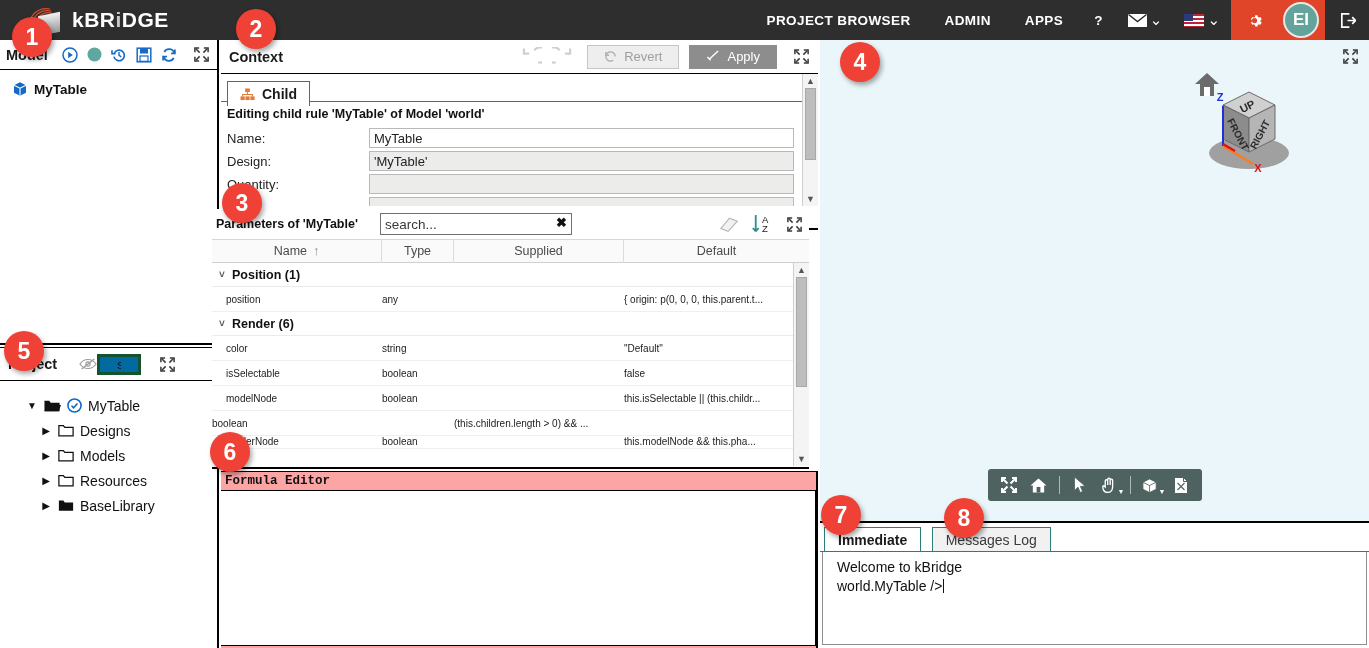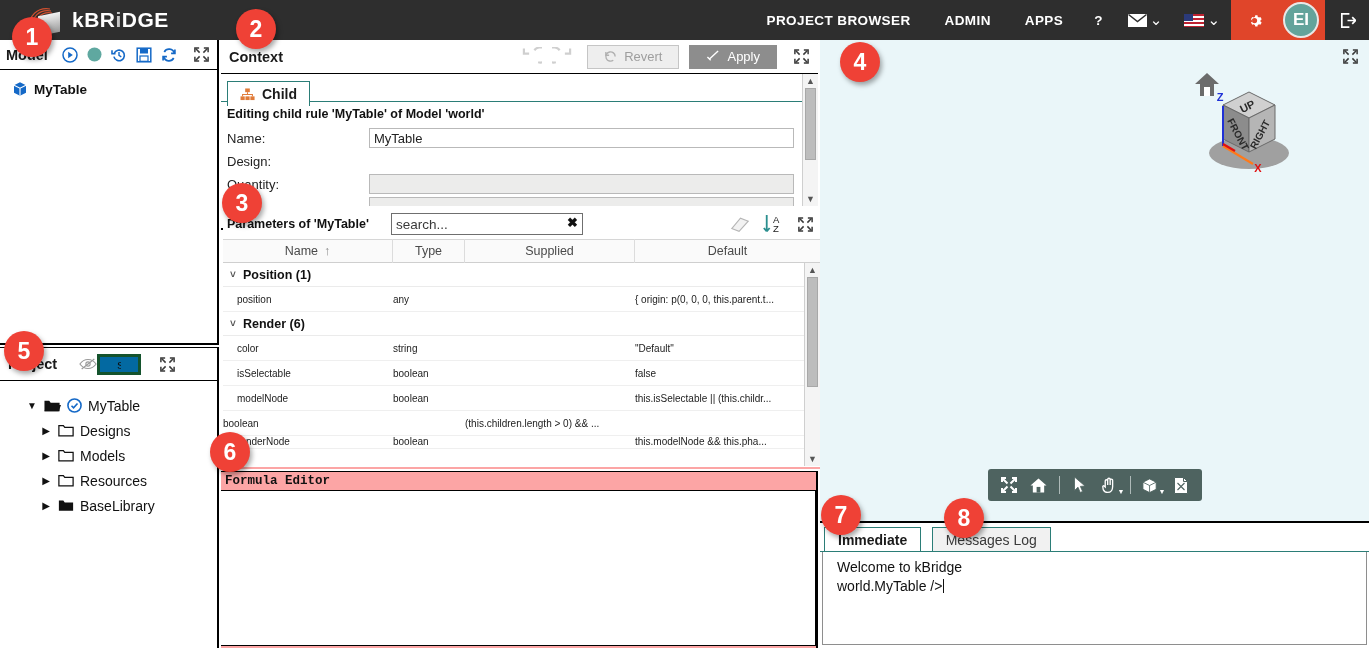--- a/index.html
+++ b/index.html
@@ -151,22 +151,22 @@
   .vscroll {
     width: 16px; background: #f4f4f4; border-left: 1px solid #cfcfcf;
     display: flex; flex-direction: column; align-items: center;
     justify-content: space-between; padding: 2px 0; cursor: pointer;
   }
   .vthumb { width: 11px; background: #bdbdbd; border: 1px solid #a8a8a8; }
   .sbarrow { font-size: 9px; color: #555; }
 
   
   .params-panel {
-    position: absolute; left: 223px; top: 209px; width: 597px; height: 260px;
-    background: #fff; border-bottom: 2px solid #fca5a5;
+    position: absolute; left: 212px; top: 209px; width: 597px; height: 260px;
+    background: #fff; border-bottom: 2px solid #000000;
   }
   .params-head {
     display: flex; align-items: center; height: 30px; padding: 0 6px 0 4px;
     background: #fff;
   }
   .params-title { font-size: 12.5px; font-weight: bold; color: #111; white-space: nowrap; }
   .search-wrap {
     position: relative; margin-left: 22px; width: 192px; height: 22px;
   }
   .search-input {
@@ -501,20 +501,21 @@
         </div>
         <div class="tabline"></div>
         <div class="ctx-note">Editing child rule 'MyTable' of Model 'world'</div>
 
         <div class="form-row">
           <span class="form-label">Name:</span>
           <input class="form-input" value="MyTable" style="">
         </div>
         <div class="form-row">
           <span class="form-label">Design:</span>
+          <input class="form-input ro" value="'MyTable'" style="">
         </div>
         <div class="form-row">
           <span class="form-label">Quantity:</span>
           <input class="form-input ro" value="" style="">
         </div>
         <div class="form-row">
           <span class="form-label">Set:</span>
           <input class="form-input ro" value="" style="">
         </div>
       </div>

